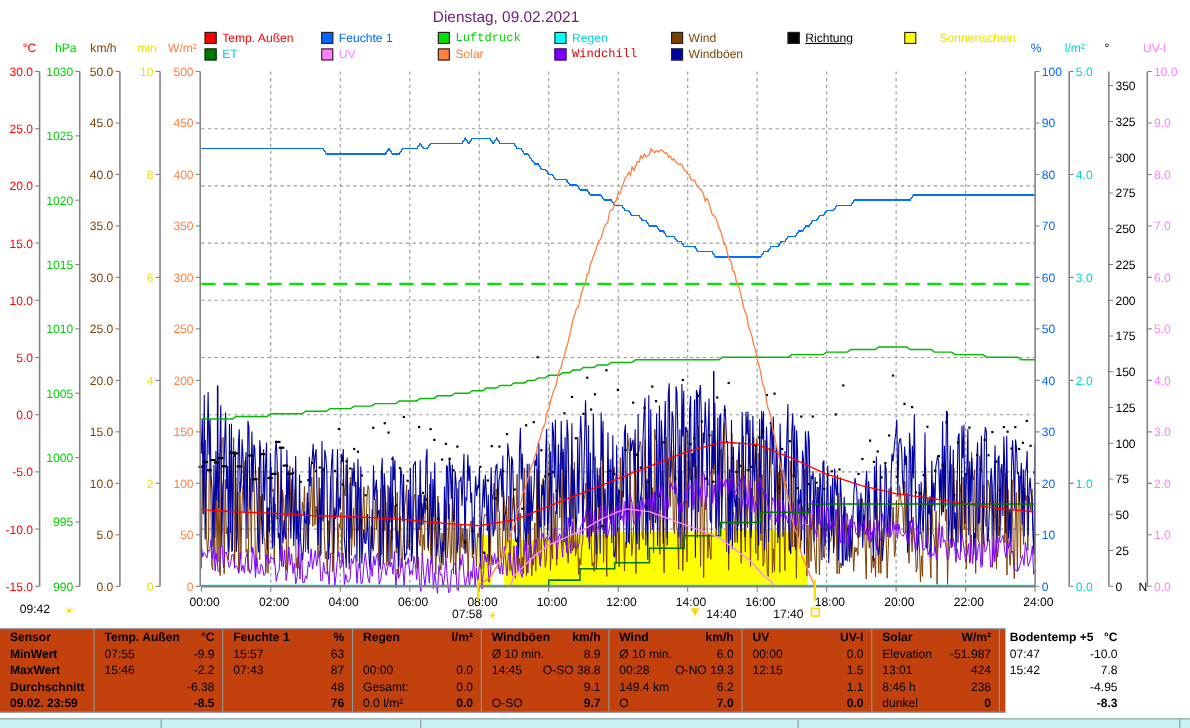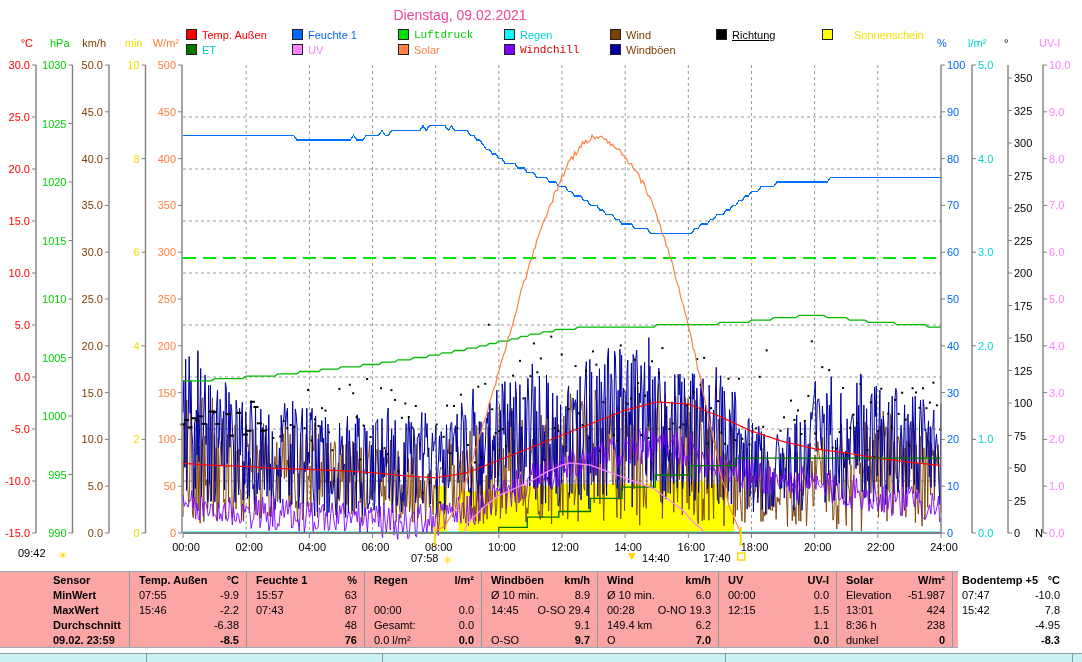--- a/index.html
+++ b/index.html
@@ -1,28 +1,28 @@
 <!DOCTYPE html>
 <html><head>
 <meta charset="utf-8">
 <style>
   html,body{margin:0;padding:0;background:#fff;}
   #app{position:relative;width:1082px;height:662px;background:#fff;overflow:hidden;
        font-family:"Liberation Sans",sans-serif;}
   .title{position:absolute;top:7px;left:0;width:920px;text-align:center;
-         font-size:14px;color:#ec4899;}
+         font-size:14px;color:#701a75;}
   #legend{position:absolute;left:186px;top:27px;display:grid;
           grid-template-columns:repeat(7,106px);grid-auto-rows:15px;font-size:11px;}
   .lg-item{display:flex;align-items:center;white-space:nowrap;}
   .lg-sw{width:9px;height:9px;border:1px solid #222;margin-right:5px;flex:none;}
   #chart{position:absolute;left:0;top:0;}
   svg text{font-family:"Liberation Sans",sans-serif;font-size:11px;}
-  #stats{position:absolute;left:0;top:571px;width:914px;height:75px;background:#fca5a5;
+  #stats{position:absolute;left:0;top:571px;width:914px;height:75px;background:#c2410c;
          border-top:1px solid #9ab;border-bottom:1px solid #9ab;font-size:11px;color:#000;
-         display:grid;grid-template-columns:85px 117px 118px 117px 116px 121px 118px 116px 115px 59px;padding-left:44px;}
+         display:grid;grid-template-columns:85px 117px 118px 117px 116px 121px 118px 116px 115px 59px;}
   .col{display:grid;grid-template-rows:repeat(5,15px);}
   .col.div{border-left:1px solid #8a9a9a;}
   .cell{display:flex;justify-content:space-between;align-items:center;
         padding:0 7px 0 9px;white-space:nowrap;overflow:hidden;}
   .cell .l{text-align:left;} .cell .r{text-align:right;}
   .b{font-weight:bold;}
   #strip{position:absolute;left:0;top:653px;width:1082px;height:9px;background:#c9f3f3;
          border-top:1px solid #8a9a9a;}
   .strip-div{position:absolute;top:0;width:1px;height:9px;background:#8a9a9a;}
 </style>
@@ -621,21 +621,21 @@
         <div class="cell">
           <span class="l b">Windböen</span>
           <span class="r b">km/h</span>
         </div>
         <div class="cell">
           <span class="l">Ø 10 min.</span>
           <span class="r">8.9</span>
         </div>
         <div class="cell">
           <span class="l">14:45</span>
-          <span class="r">O-SO 29.4</span>
+          <span class="r">O-SO 38.8</span>
         </div>
         <div class="cell">
           <span class="l"></span>
           <span class="r">9.1</span>
         </div>
         <div class="cell">
           <span class="l">O-SO</span>
           <span class="r b">9.7</span>
         </div>
       </div>
@@ -690,21 +690,21 @@
         </div>
         <div class="cell">
           <span class="l">Elevation</span>
           <span class="r">-51.987</span>
         </div>
         <div class="cell">
           <span class="l">13:01</span>
           <span class="r">424</span>
         </div>
         <div class="cell">
-          <span class="l">8:36 h</span>
+          <span class="l">8:46 h</span>
           <span class="r">238</span>
         </div>
         <div class="cell">
           <span class="l">dunkel</span>
           <span class="r b">0</span>
         </div>
       </div>
       <div class="col div">
         <div class="cell">
           <span class="l b">Bodentemp +5</span>

